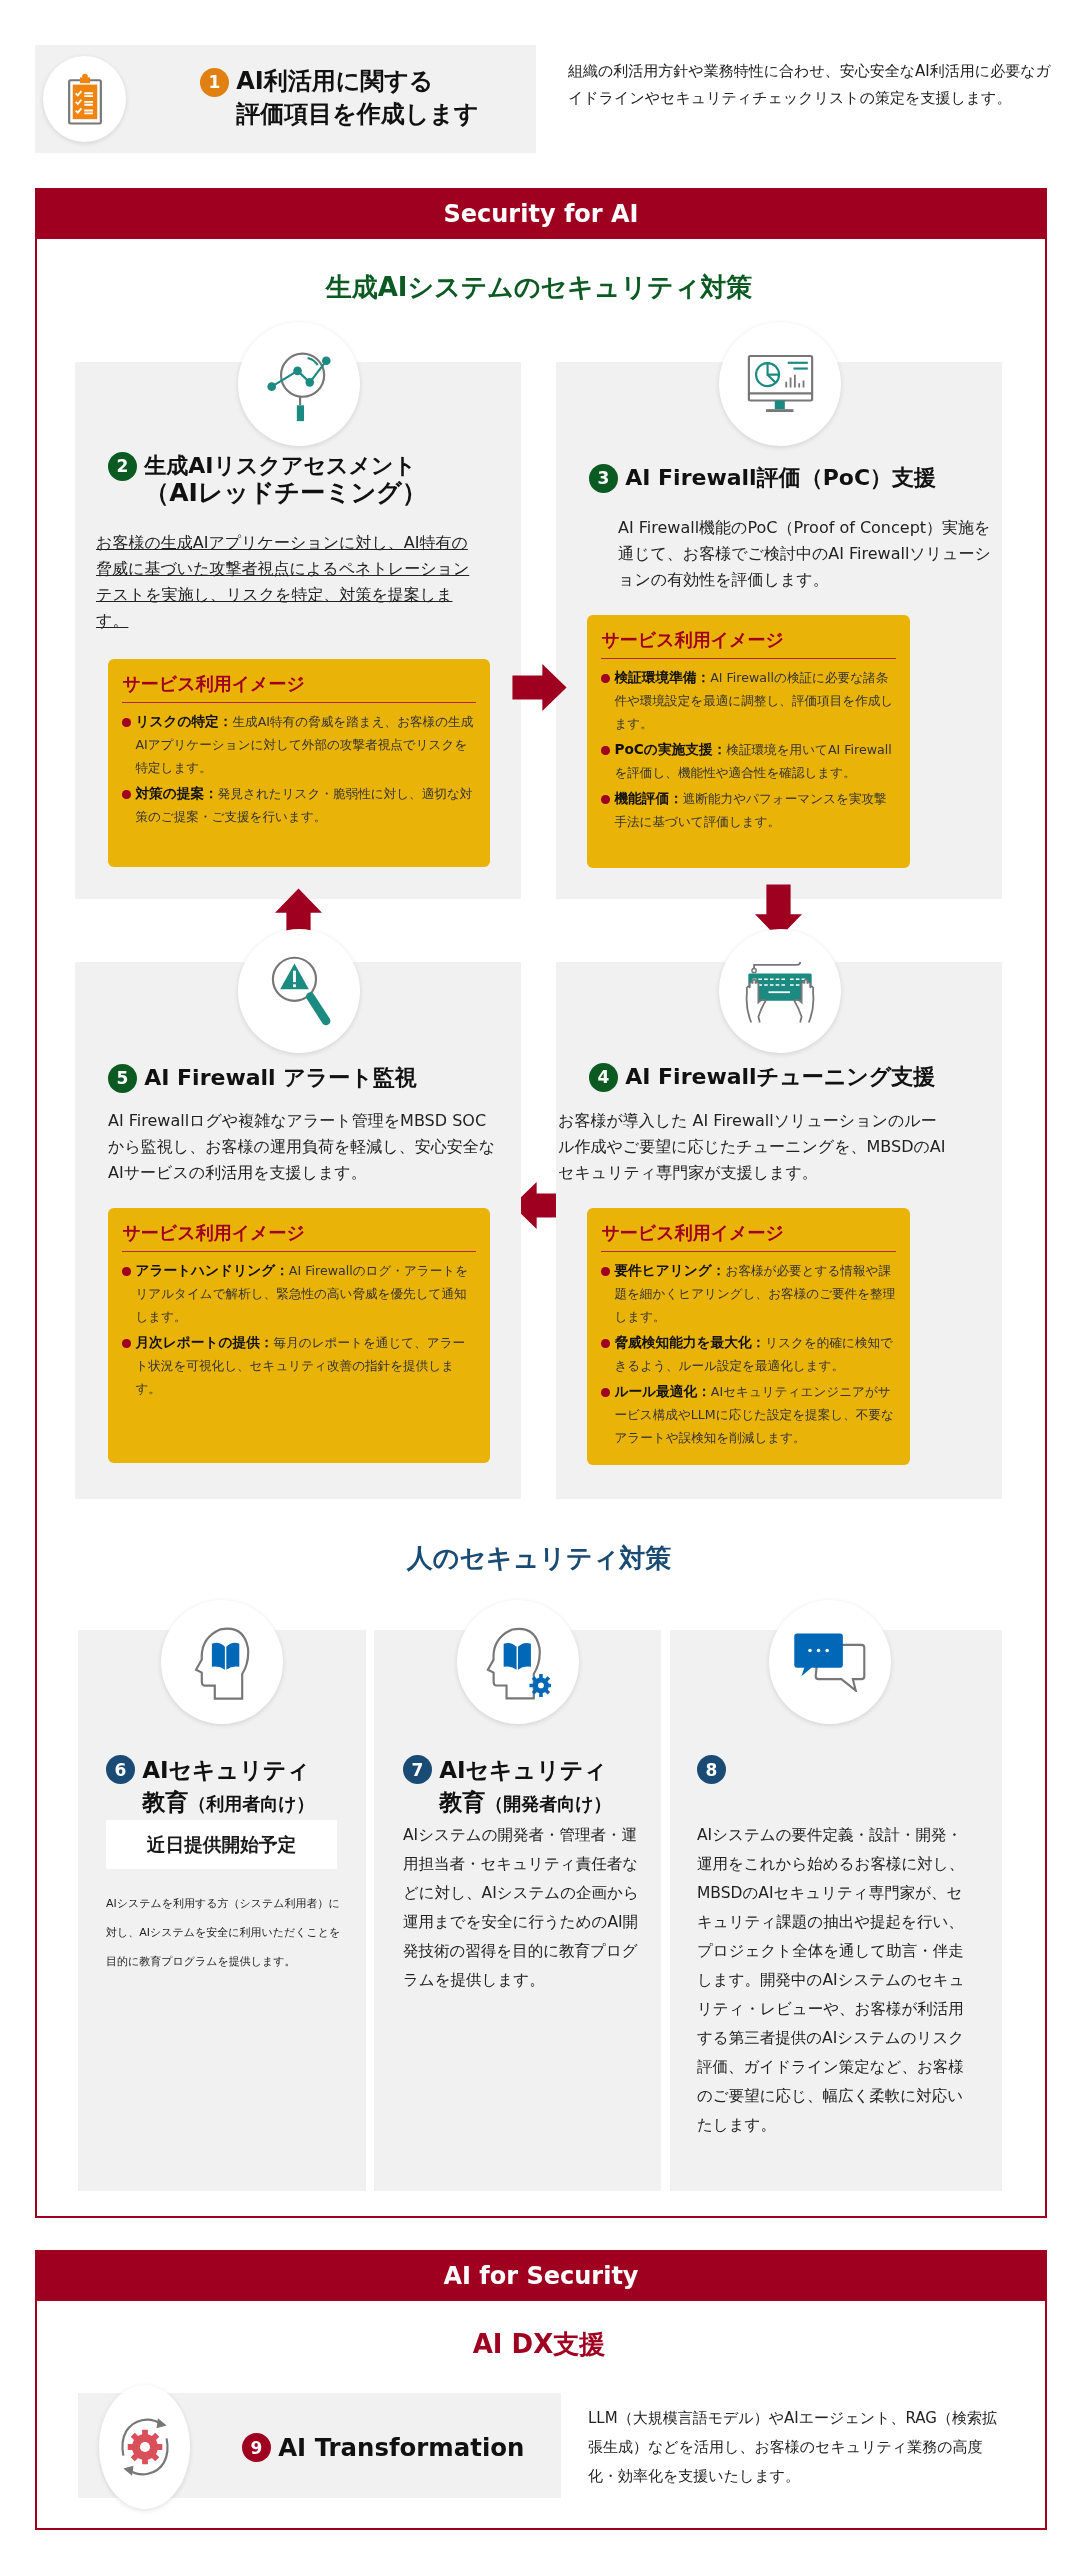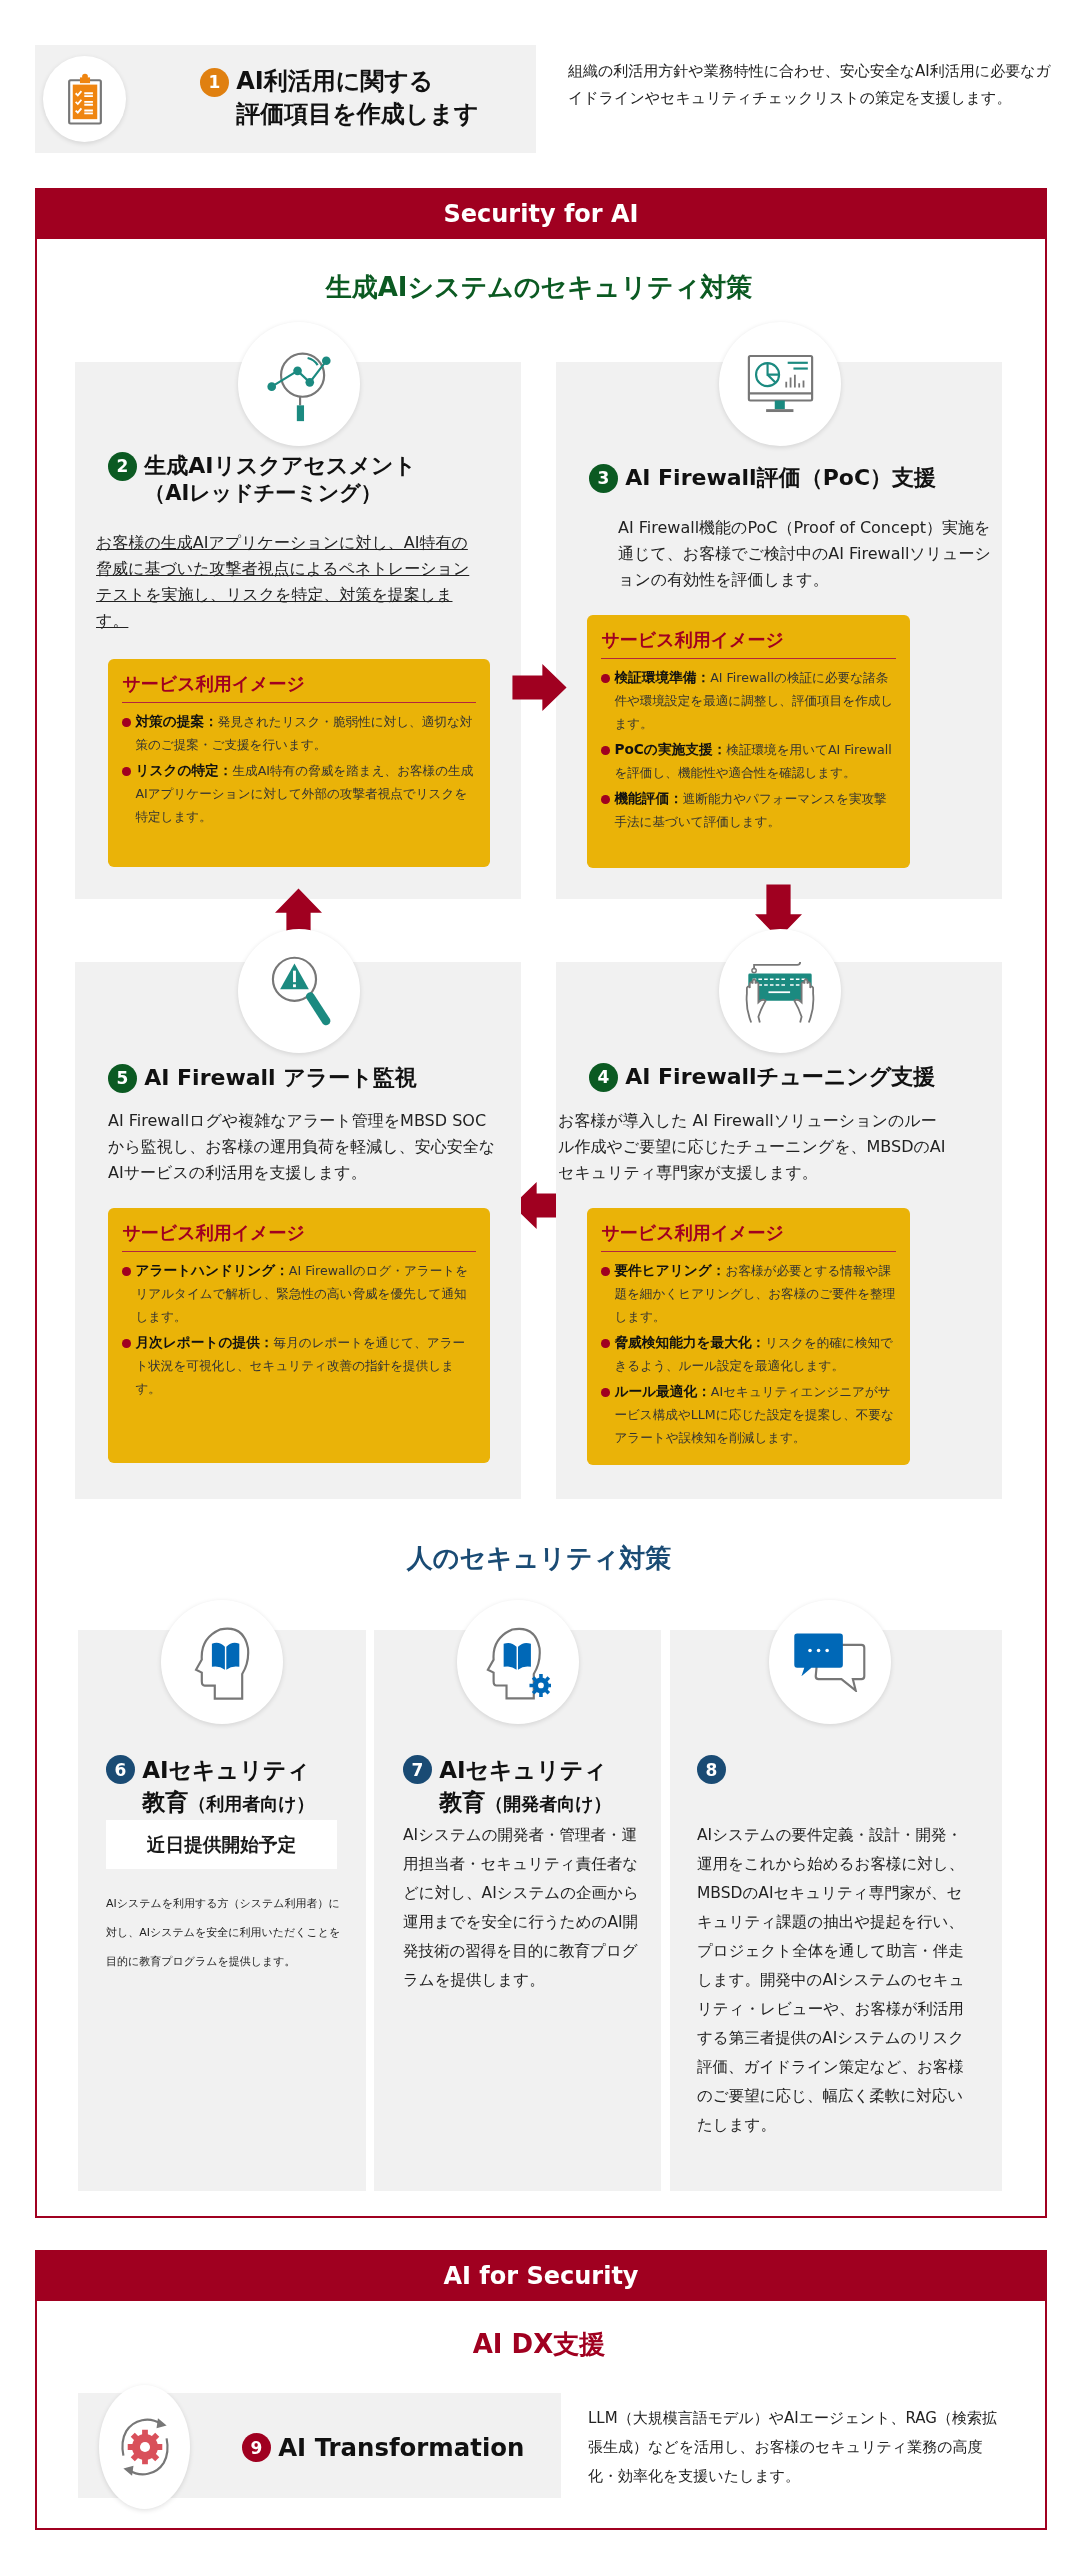--- a/index.html
+++ b/index.html
@@ -7,21 +7,21 @@
   .abs { position: absolute; }
   .gray { background: #f1f1f1; }
   .circle { position: absolute; border-radius: 50%; background: #ffffff; box-shadow: 0 1.4px 5.8px rgba(0,0,0,0.12); display: flex; align-items: center; justify-content: center; }
   .num { display: inline-flex; align-items: center; justify-content: center; border-radius: 50%; color: #fff; font-weight: bold; flex: none; }
   .num.green { background: #0b5a22; }
   .num.navy { background: #1a4b74; }
   .num.orange { background: #e08010; }
   .num.red { background: #a00020; }
   .card-title { position: absolute; display: flex; align-items: flex-start; gap: 7.2px; font-weight: bold; font-size: 22px; line-height: 29px; color: #111; }
   .card-title .num { width: 29px; height: 29px; font-size: 17px; margin-top: 1.4px; }
-  .card-sub { font-size: 21px; line-height: 26px; }
+  .card-sub { font-size: 25px; line-height: 26px; }
   .desc { position: absolute; font-size: 16px; line-height: 26px; color: #222; }
   .svc { position: absolute; background: #eab308; border-radius: 5.8px; padding: 13px 14.4px 10px 14.4px; }
   .svc-title { color: #a00020; font-weight: bold; font-size: 18px; line-height: 24.4px; padding-bottom: 5.8px; border-bottom: 1.4px solid #b3263e; margin-bottom: 7.2px; }
   .svc-item { position: relative; padding-left: 13px; font-size: 12.6px; line-height: 23px; color: #333; margin-bottom: 2.9px; }
   .svc-item::before { content: ""; position: absolute; left: 0; top: 8px; width: 8.6px; height: 8.6px; border-radius: 50%; background: #a00020; }
   .svc-item b { color: #111; font-size: 13.7px; }
   .band { position: absolute; background: #a00020; color: #fff; font-weight: bold; font-size: 24px; display: flex; align-items: center; justify-content: center; }
   .frame { position: absolute; border: 2.2px solid #a00020; }
   .section-heading { position: absolute; left: 0; width: 1078px; text-align: center; font-weight: bold; font-size: 26px; line-height: 35px; }
   .arrow { position: absolute; }
@@ -71,22 +71,22 @@
 <div class="card-title" style="left:108px;top:451px;">
   <span class="num green">2</span>
   <span>
     <span style="display:block;">生成AIリスクアセスメント</span>
     <span class="card-sub" style="display:block;">（AIレッドチーミング）</span>
   </span>
 </div>
 <div class="desc" style="left:96px;top:530px;width:381px;text-decoration:underline;">お客様の生成AIアプリケーションに対し、AI特有の脅威に基づいた攻撃者視点によるペネトレーションテストを実施し、リスクを特定、対策を提案します。</div>
 <div class="svc" style="left:108px;top:659px;width:382px;height:208px;">
   <div class="svc-title">サービス利用イメージ</div>
+  <div class="svc-item"><b>リスクの特定：</b><span>生成AI特有の脅威を踏まえ、お客様の生成AIアプリケーションに対して外部の攻撃者視点でリスクを特定します。</span></div>
   <div class="svc-item"><b>対策の提案：</b><span>発見されたリスク・脆弱性に対し、適切な対策のご提案・ご支援を行います。</span></div>
-  <div class="svc-item"><b>リスクの特定：</b><span>生成AI特有の脅威を踏まえ、お客様の生成AIアプリケーションに対して外部の攻撃者視点でリスクを特定します。</span></div>
 </div>
 
 <div class="abs gray" style="left:556px;top:362px;width:446px;height:537px;"></div>
 <div class="circle" style="left:719px;top:322px;width:122px;height:124px;">
   <svg width="69" height="62" viewBox="0 0 96 86">
     <rect x="4" y="4" width="88" height="62" rx="2" fill="#fff" stroke="#777" stroke-width="3"></rect>
     <line x1="4" y1="56" x2="92" y2="56" stroke="#777" stroke-width="3"></line>
     <rect x="40" y="66" width="14" height="12" fill="#1b8a80"></rect>
     <rect x="28" y="78" width="38" height="4" fill="#777"></rect>
     <circle cx="30" cy="30" r="16" fill="none" stroke="#1b8a80" stroke-width="3"></circle>

